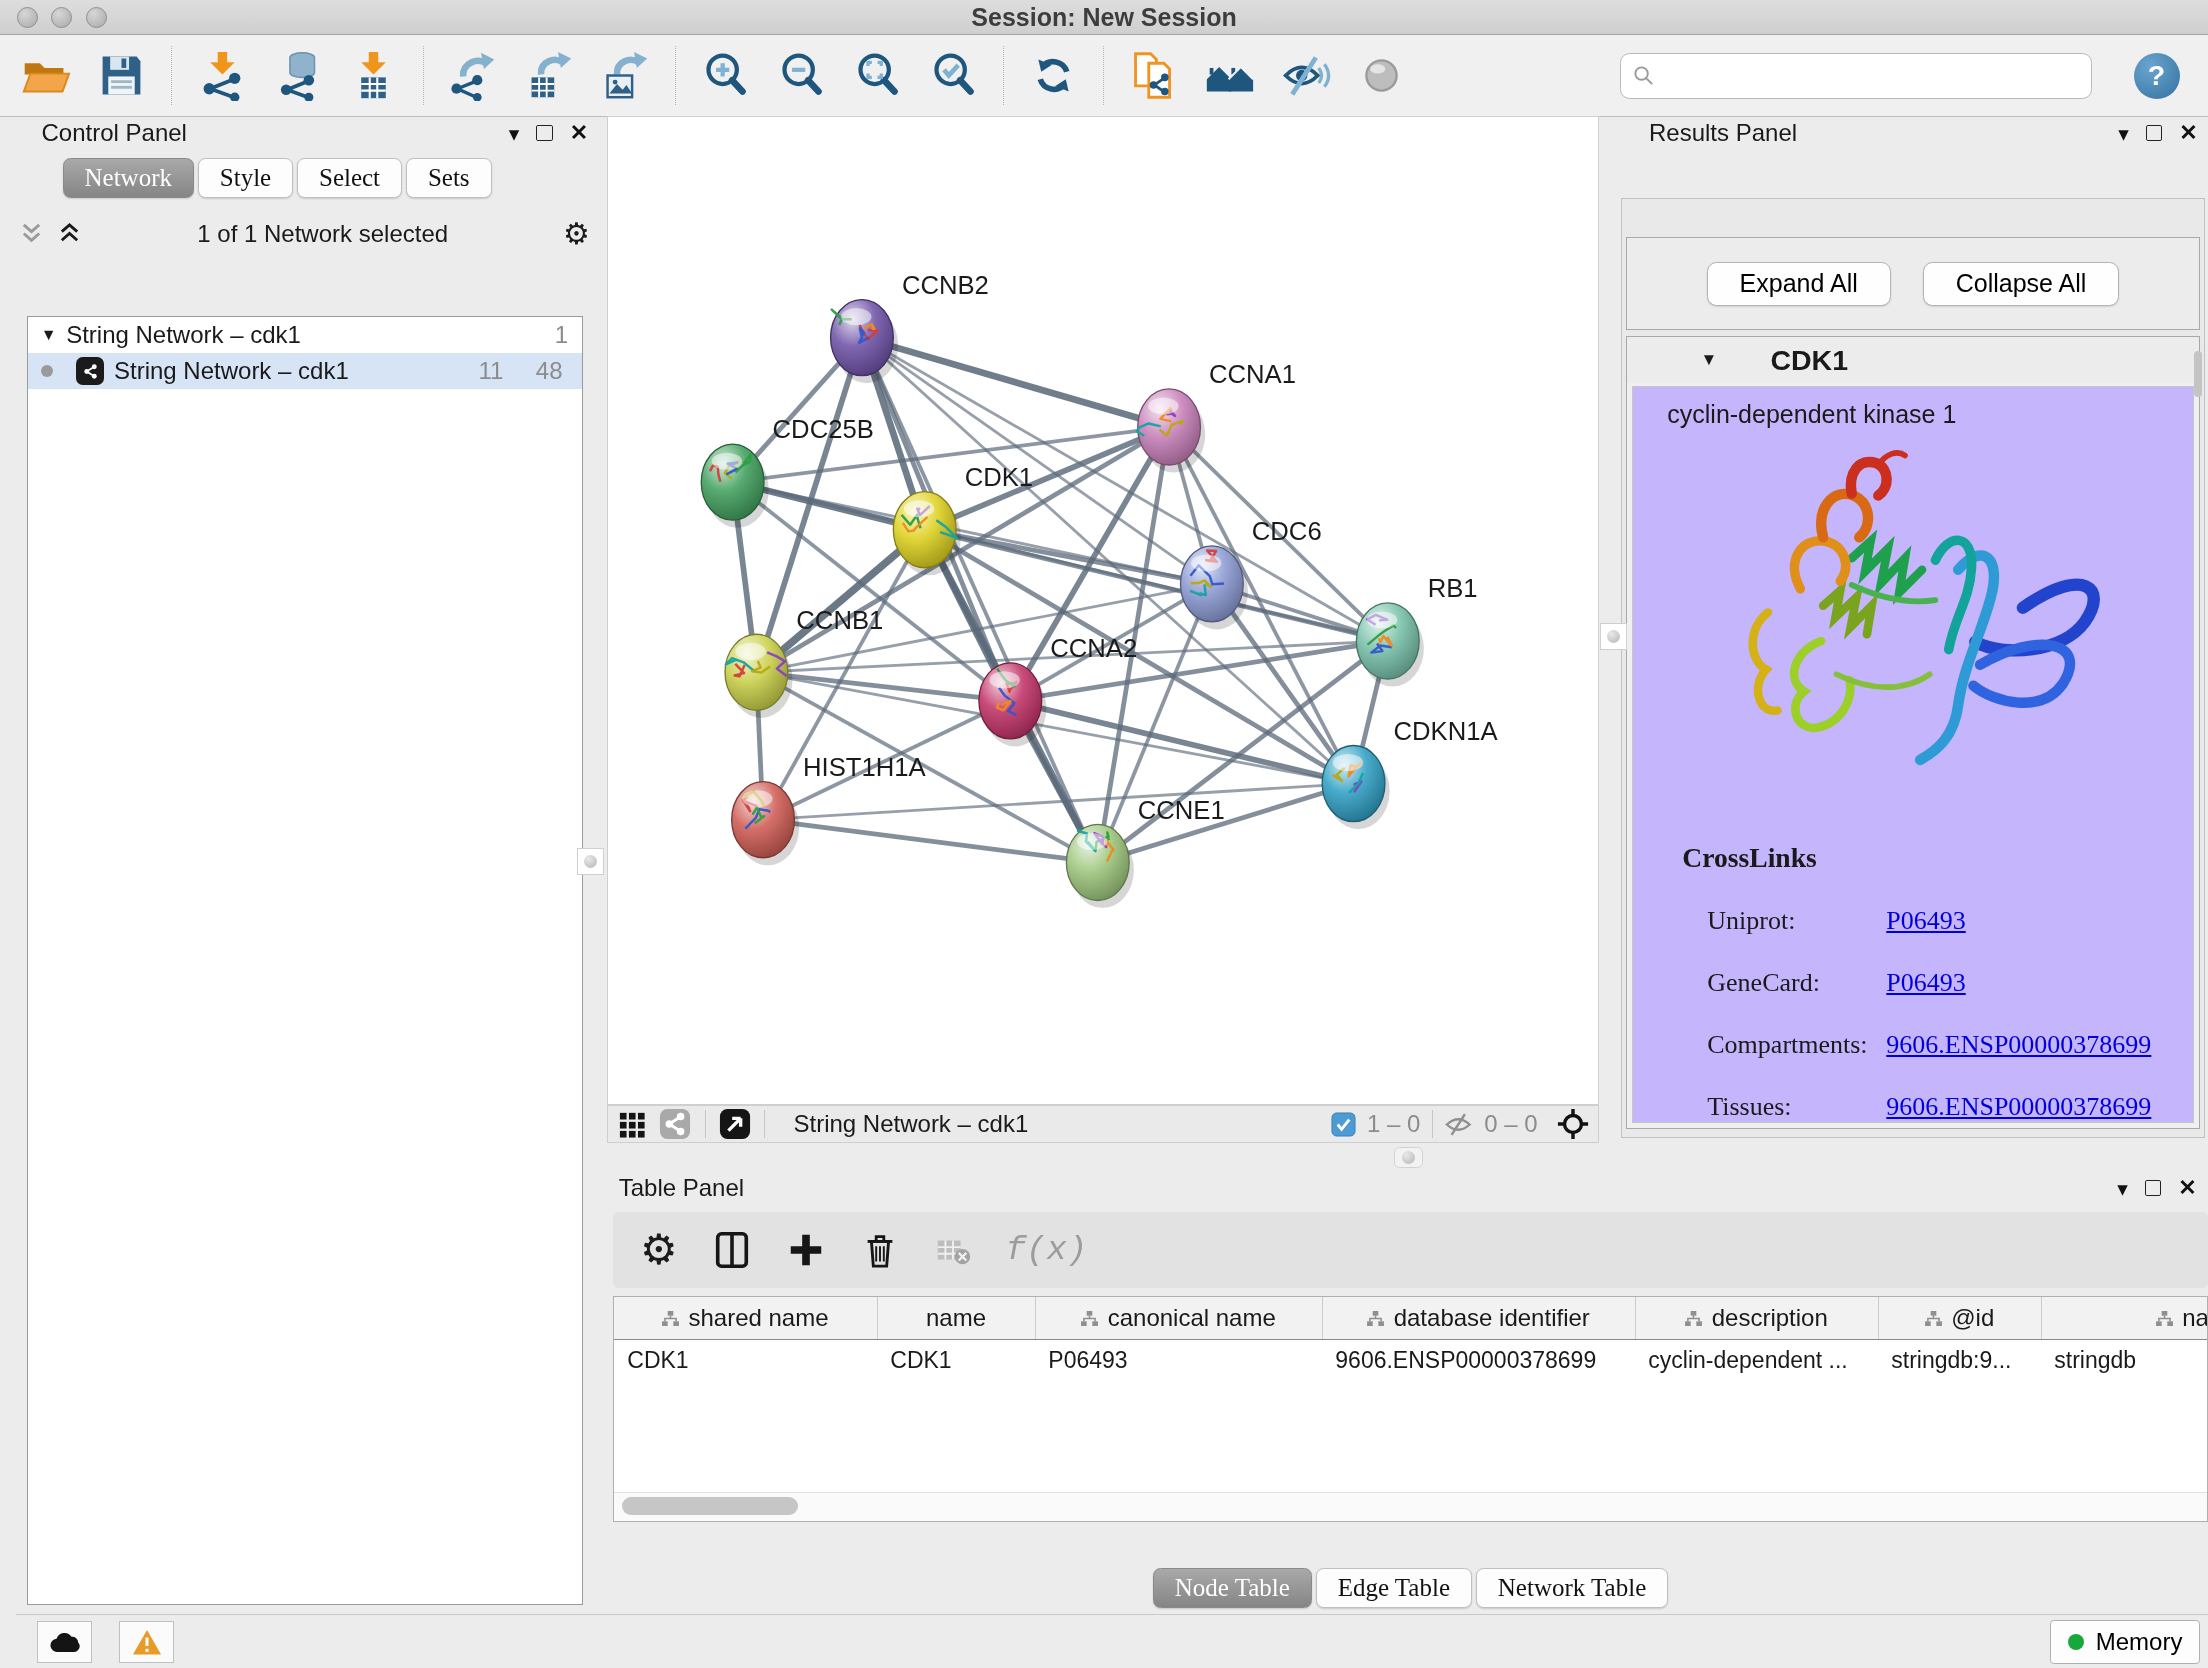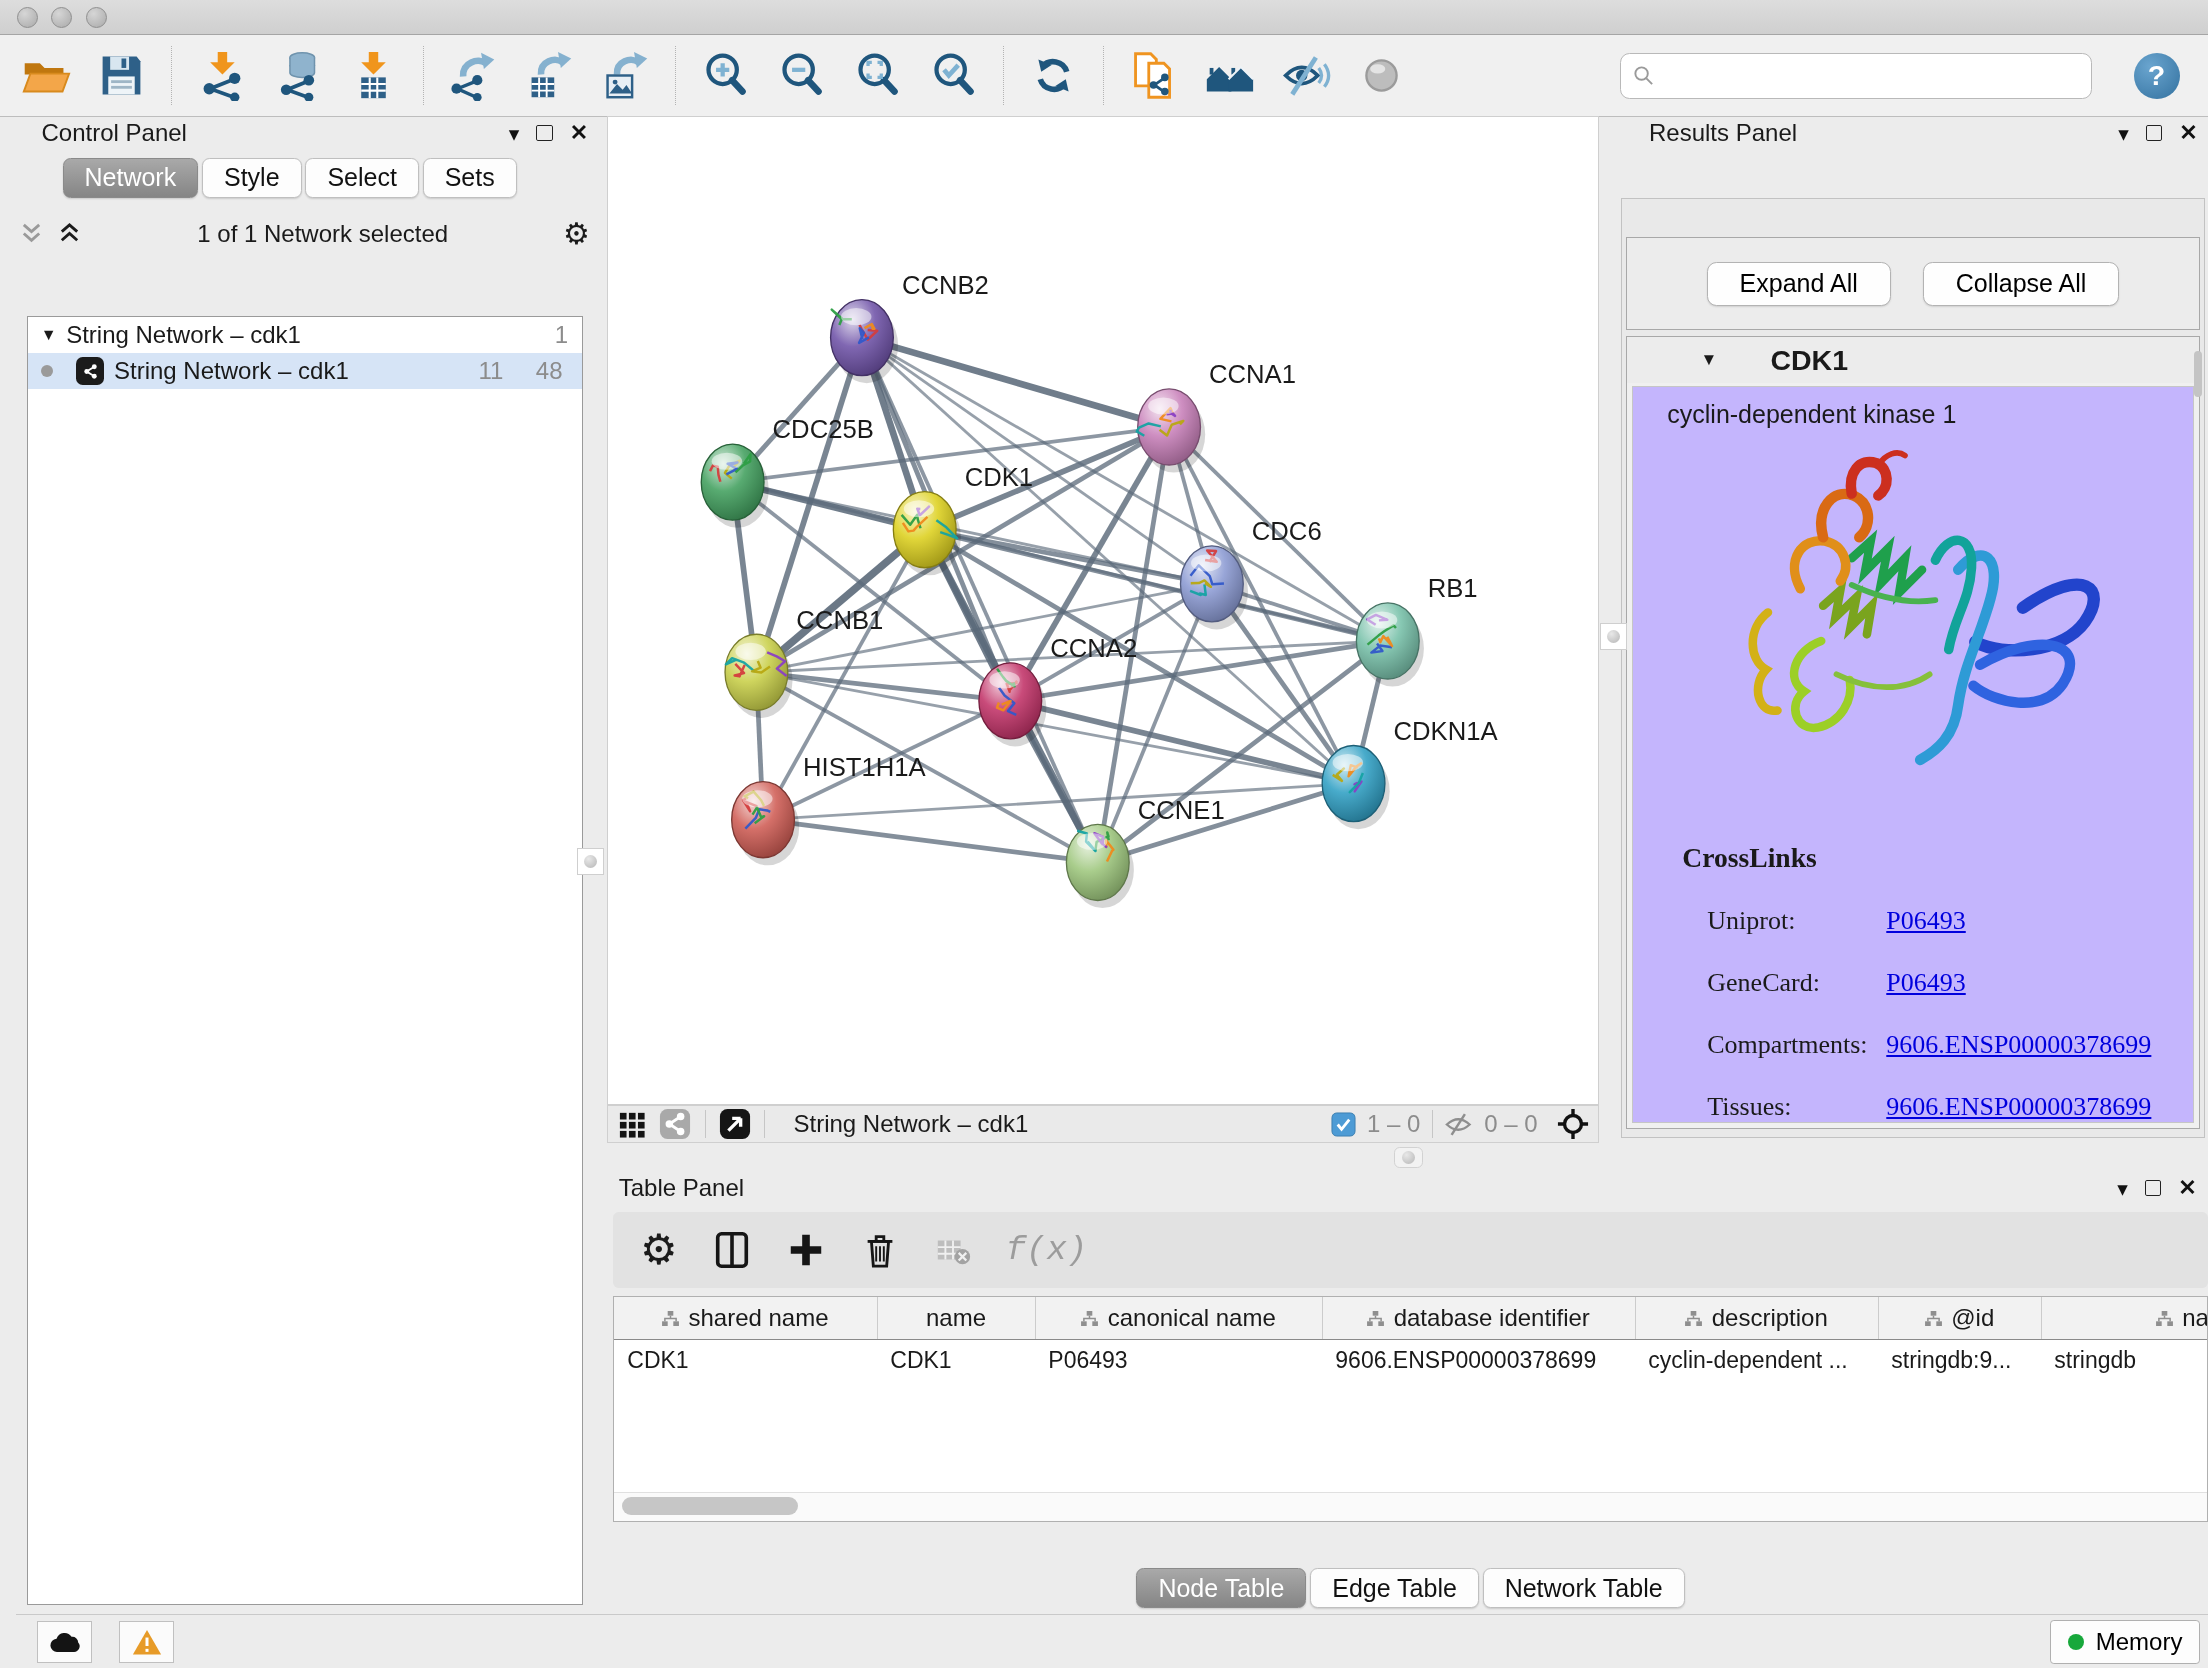--- a/index.html
+++ b/index.html
@@ -29,21 +29,21 @@
   
   .phead{display:flex;align-items:center;height:34px;font-size:24px;}
   .phead .ptitle{margin-left:32px;}
   .picons{margin-left:auto;display:flex;align-items:center;gap:17px;margin-right:11.4px;}
   .caret{font-size:21px;color:#111;line-height:1;}
   .floatico{width:14.3px;height:14.3px;border:1.9px solid #222;border-radius:1.9px;}
   .closeico{font-size:22px;font-weight:bold;color:#111;line-height:1;}
   .seg{display:flex;gap:3.8px;}
   .seg .tab{height:38px;padding:0 21px;font-size:25px;border:1px solid #bfbfbf;background:#fdfdfd;
             border-radius:7.6px;color:#111;display:flex;align-items:center;cursor:pointer;
-            box-shadow:0 1px 1.9px rgba(0,0,0,.15);}
+            box-shadow:0 1px 1.9px rgba(0,0,0,.15);font-family:Liberation Serif, serif;}
   .seg .tab.sel{background:linear-gradient(#a9a9a9,#858585);color:#fff;border-color:#8a8a8a;}
   
   .cpanel{position:absolute;left:9.5px;top:116px;width:590px;height:1495px;}
   .cp-tabs{margin:7.6px 0 0 53px;}
   .cp-status{display:flex;align-items:center;margin:17px 9.5px 0 9.5px;height:38px;font-size:24px;}
   .cp-status .stxt{flex:1;text-align:center;}
   .treebox{position:absolute;left:17px;right:17px;top:200px;bottom:5.7px;background:#fff;
            border:1.9px solid #9a9a9a;}
   .trow{display:flex;align-items:center;height:36px;font-size:24px;gap:9.5px;padding:0 13.3px;}
   .trow.sel{background:#d6e4f6;}
@@ -121,20 +121,21 @@
 <body>
 
 <div class="window">
 
   <div class="titlebar">
     <div class="tlights">
       <span class="tlight"></span>
       <span class="tlight"></span>
       <span class="tlight"></span>
     </div>
+    <div class="wtitle">Session: New Session</div>
   </div>
 
   <div class="toolbar">
     <button class="tbtn">
       <svg width="51" height="51" viewBox="0 0 54 54">
           <path fill="#c0770f" d="M5 14h16l5 5h20v7H5z"></path>
           <path fill="#f3a649" stroke="#d88a1d" stroke-width="2" d="M4 44l7-19h41l-7 19z"></path>
         </svg>
     </button>
     <button class="tbtn">

